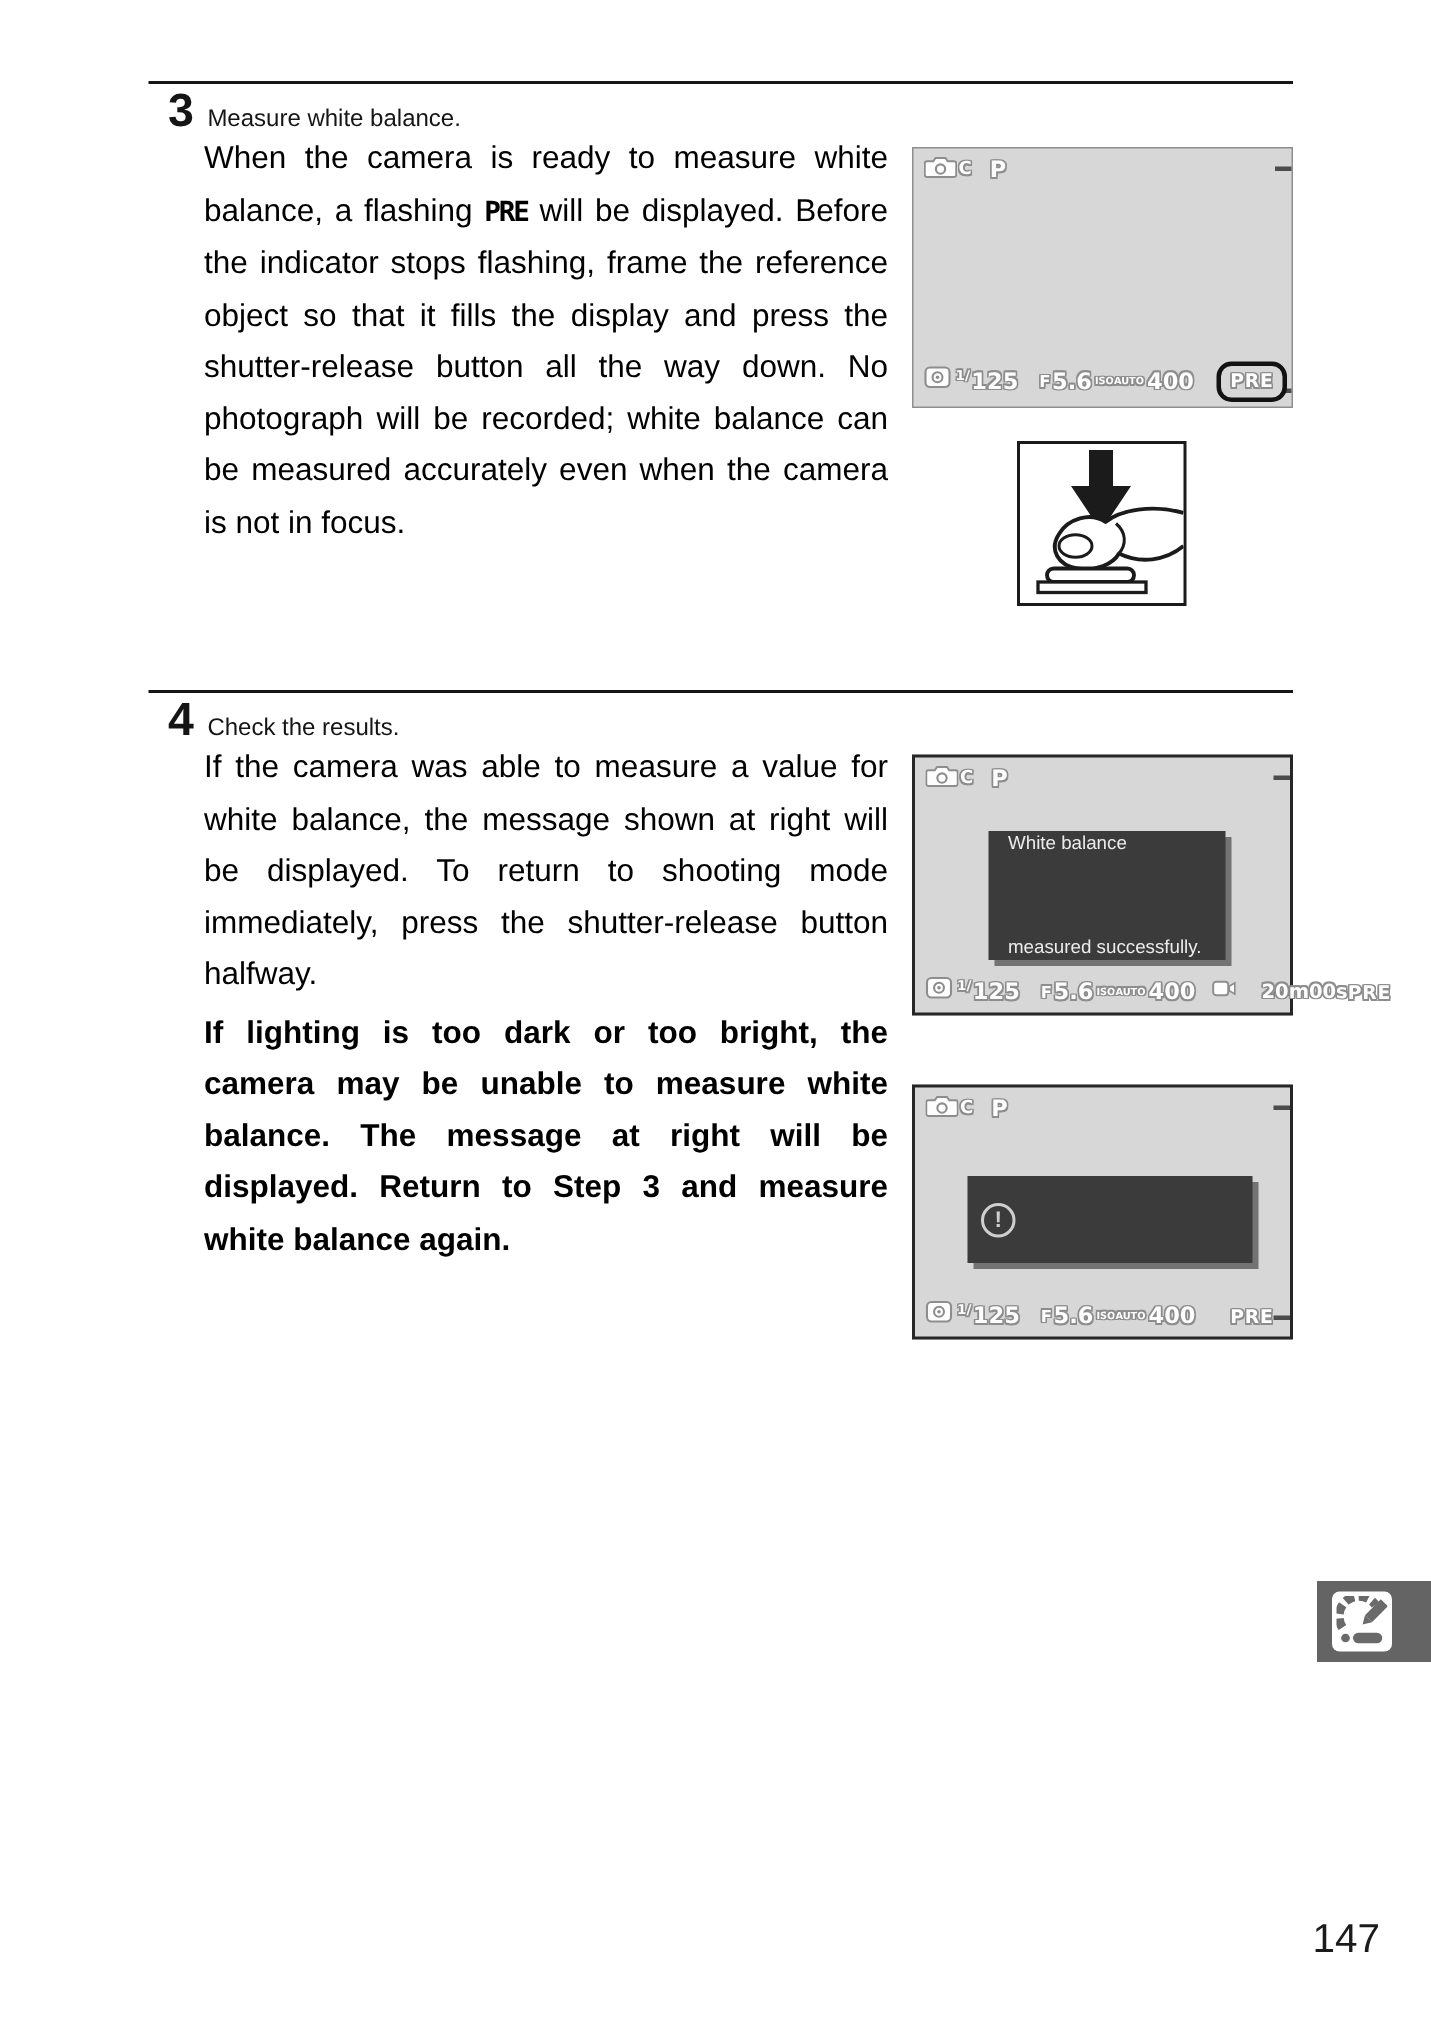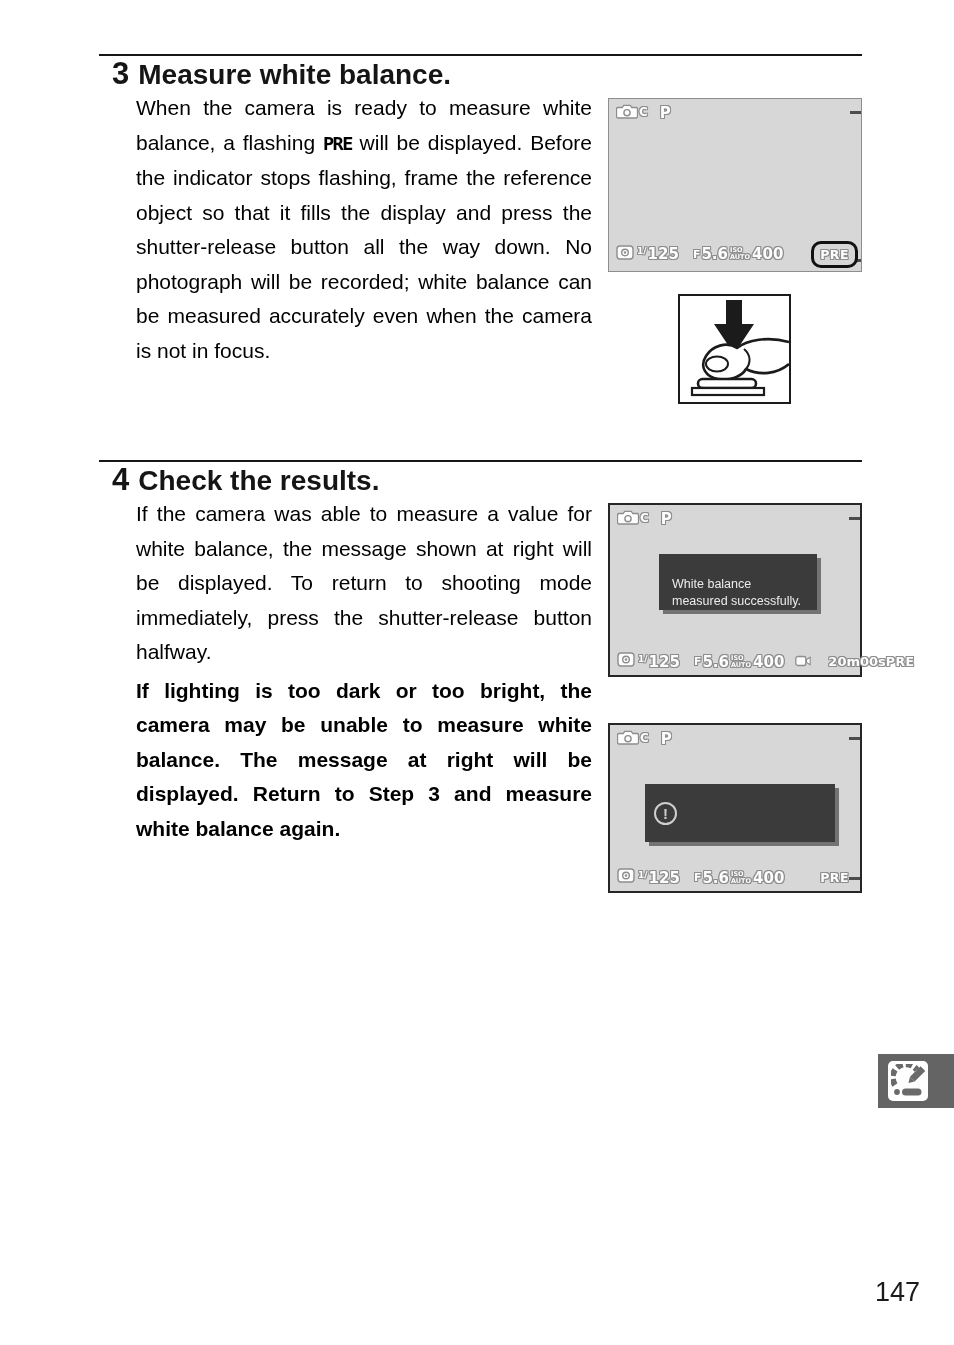--- a/index.html
+++ b/index.html
@@ -11,21 +11,21 @@
   .rule { position:absolute; left:99px; width:763px; height:2px; background:#161616; }
   .rule-1 { top:54px; }
   .rule-2 { top:460px; }
 
   
   .step { position:absolute; left:112px; width:500px; }
   .step-3 { top:58px; }
   .step-4 { top:464px; }
   .step-head { display:flex; align-items:baseline; }
   .step-num { font-size:31px; font-weight:bold; color:#151515; line-height:1; }
-  .step-title { font-size:28px; font-weight:bold; margin-left:9px; color:#151515; }
+  .step-title { font-size:16px; font-weight:normal; margin-left:9px; color:#151515; }
   .step-body { margin-left:24px; width:456px; font-size:21px; line-height:34.5px;
                text-align:justify; color:#000000; }
   .step-body + .step-body { margin-top:4px;font-weight:bold; }
   .pre-inline { font-family:"DejaVu Sans Mono", monospace; font-weight:bold;
                 font-size:18.5px; letter-spacing:-1.5px; }
 
   
   .lcd { position:absolute; left:608px; width:254px; background:#d7d7d7; }
   .lcd-1 { top:98px;  height:174px; border:1px solid #8e8e8e; }
   .lcd-2 { top:503px; height:174px; border:2px solid #262626; }
@@ -37,39 +37,39 @@
                  0 -1px 0 #8d8d8d, 0 1px 0 #8d8d8d;
   }
   .lcd-top { position:absolute; left:7px; top:5px; display:flex; align-items:flex-start; }
   .mode-c { font-size:12px; margin-left:1px; margin-top:1px; }
   .mode-p { font-size:15px; margin-left:12px; }
   .lcd-status { position:absolute; left:7px; right:5px; bottom:4px;
                 display:flex; align-items:center; }
   .shutter-pre  { font-size:9px; margin:0 1px 6px 3px; }
   .big-num      { font-size:15px; }
   .ap-prefix    { font-size:11px; margin-left:14px; margin-right:1px; }
-  .iso-block    { display:flex; flex-direction:column; margin:0 2px 0 2px; }
+  .iso-block    { display:flex; flex-direction:row; margin:0 2px 0 2px; }
   .iso-block span { font-size:6.5px; line-height:7px; letter-spacing:0; }
   .timer-group  { display:flex; align-items:center; margin-left:11px; }
   .timer-text   { font-size:13px; margin-left:17px; }
   .pre-label    { font-size:12.5px; letter-spacing:.5px; }
   .pre-plain    { margin-left:auto; margin-right:6px; }
   .pre-oval     { margin-left:auto; border:3px solid #121212; border-radius:10px;
                   padding:1px 6px 2px 6px; margin-right:-2px; margin-bottom:-1px;
                   background:#d7d7d7; }
   .dash { position:absolute; right:0; width:11px; height:3px; background:#4c4c4c; }
   .dash-top { top:12px; }
   .dash-bot { bottom:11px; }
   .lcd-1 .dash-bot { bottom:9px; }
 
   .msg { position:absolute; background:#3b3b3b;
          box-shadow:4px 4px 0 rgba(15,15,15,0.5);
          color:#ececec; font-size:12.5px; line-height:17px; }
-  .msg-success { left:49px; top:49px; width:158px; height:56px;
-                 display:flex; flex-direction:column; justify-content:flex-end;
+  .msg-success { left:49px; top:49px; width:158px; height:86px;
+                 display:flex; flex-direction:column; justify-content:space-between;
                  padding-left:13px; }
   .msg-error { left:35px; top:59px; width:190px; height:58px;
                display:flex; align-items:center; padding-left:9px; }
   .excl-circle { flex:0 0 auto; width:23px; height:23px; border:2.5px solid #cfcfcf;
                  border-radius:50%; display:flex; align-items:center; justify-content:center;
                  color:#cfcfcf; font-weight:bold; font-size:15px; margin-right:9px; }
   .msg-error .msg-lines { line-height:16.5px; }
 
   
   .shutter-fig { position:absolute; left:678px; top:294px; width:113px; height:110px;

